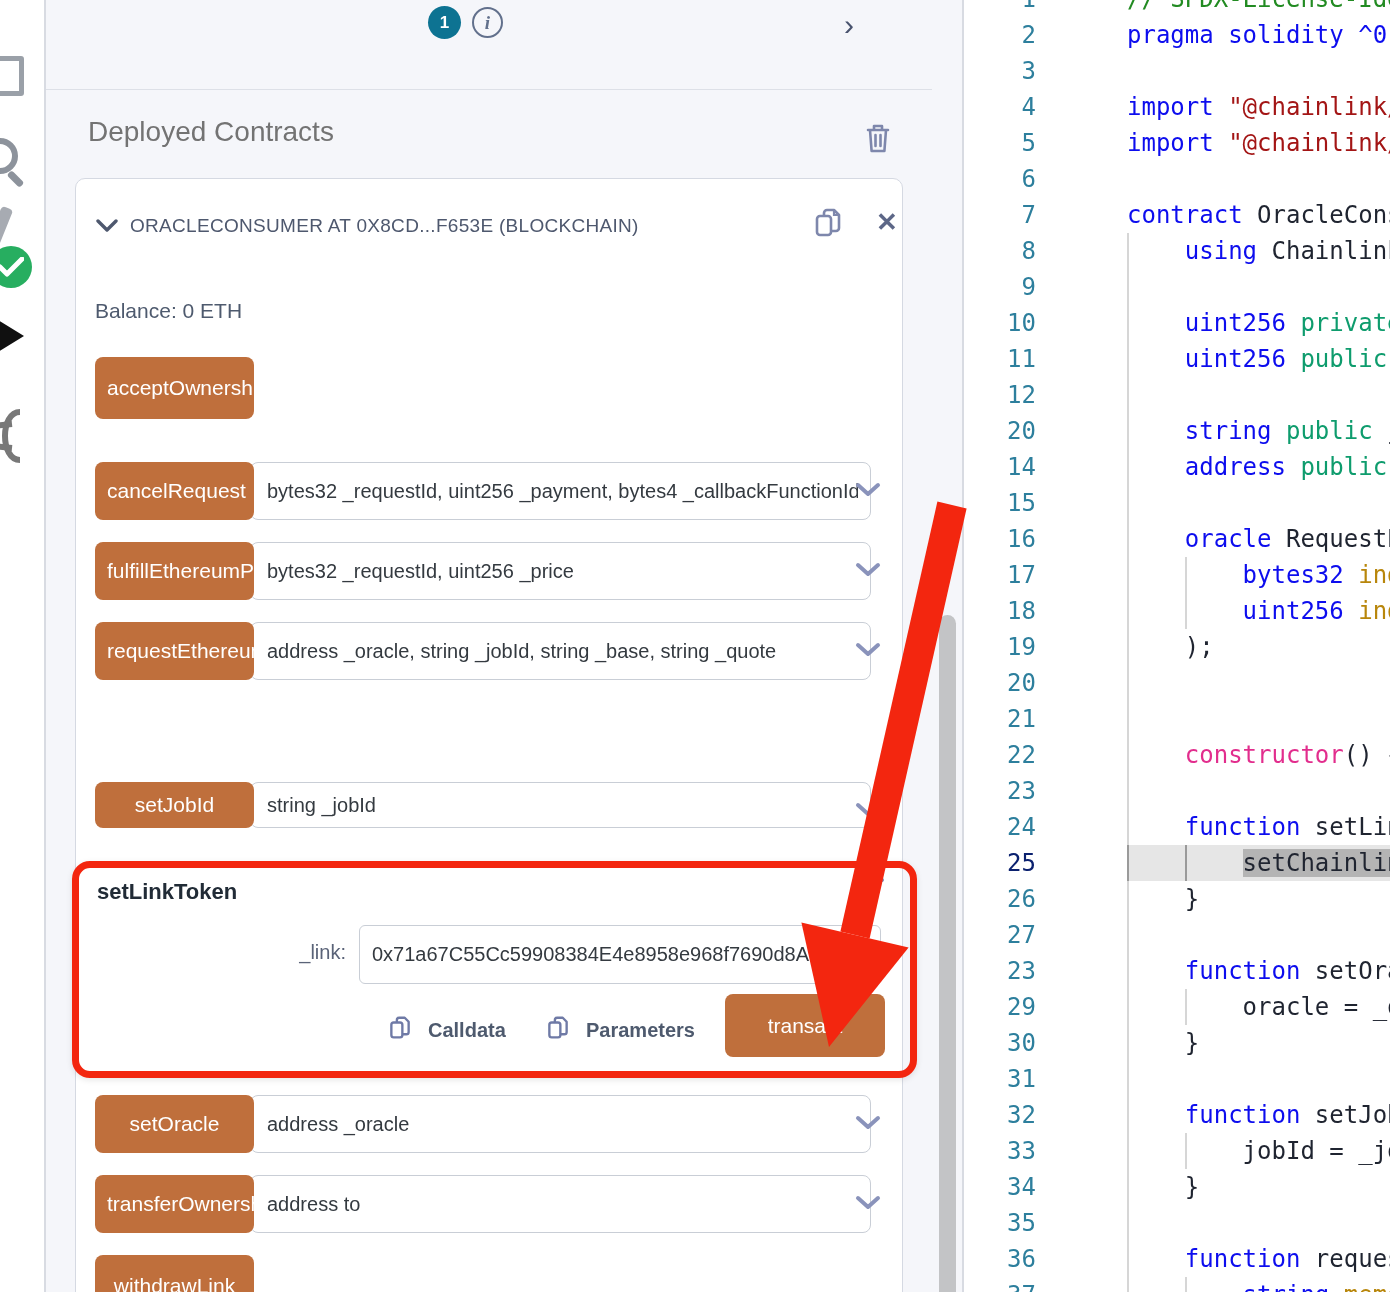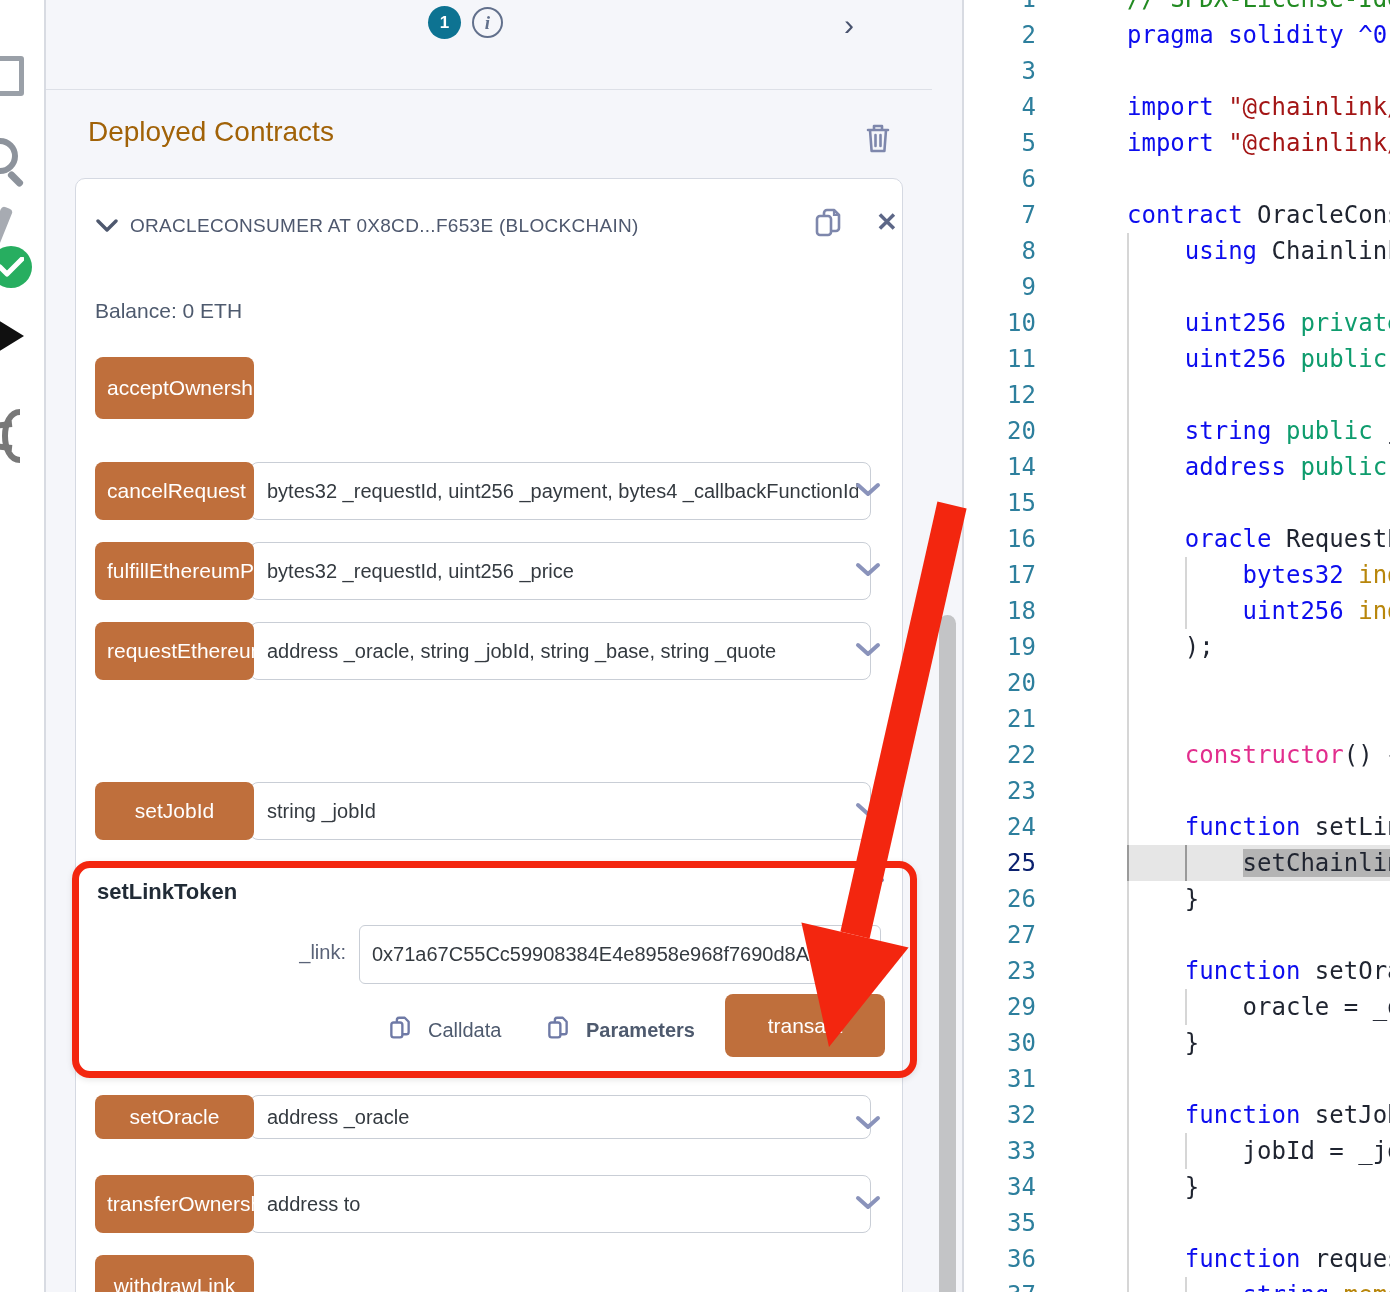--- a/index.html
+++ b/index.html
@@ -26,21 +26,21 @@
   
   #run-panel { position:absolute; left:46px; top:0; width:916px; height:1292px; background:#f5f6fa; }
   #tx-header { position:absolute; left:0; top:0; width:886px; height:90px; border-bottom:1px solid #dde0e7; }
   #tx-title { position:absolute; left:42px; top:6px; font-size:28px; color:#4e5a6e; }
   #tx-badge { position:absolute; left:382px; top:6px; width:33px; height:33px; border-radius:50%;
     background:#0d7392; color:#ffffff; font-size:17px; font-weight:bold; text-align:center; line-height:33px; }
   #tx-info { position:absolute; left:426px; top:7px; width:31px; height:31px; border-radius:50%;
     border:2px solid #62708c; color:#62708c; font-size:19px; text-align:center; line-height:28px;
     font-family:"Liberation Serif", serif; font-style:italic; font-weight:bold; }
   #tx-chevron { position:absolute; left:798px; top:8px; font-size:30px; color:#49536e; }
-  #deployed-title { position:absolute; left:42px; top:116px; font-size:28px; color:#a16207; }
+  #deployed-title { position:absolute; left:42px; top:116px; font-size:28px; color:#737373; }
   #trash-btn { position:absolute; left:818px; top:122px; width:28px; height:32px; }
   
   #contract-card {
     position:absolute; left:29px; top:178px; width:828px; height:1140px;
     background:#ffffff; border:1px solid #d5d9e2; border-radius:10px;
   }
   #card-header { position:absolute; left:0; top:28px; width:100%; height:40px; }
   #card-caret { position:absolute; left:20px; top:12px; }
   #card-title { position:absolute; left:54px; top:8px; width:640px; font-size:19px; color:#4e586e;
     letter-spacing:.3px; white-space:nowrap; overflow:hidden; }
@@ -68,21 +68,21 @@
   #expanded-collapse { position:absolute; left:783px; top:4px; width:26px; height:16px; transform:rotate(180deg); }
   #link-label { position:absolute; left:210px; top:78px; width:60px; text-align:right; font-size:20px; color:#5a6378; }
   #link-input {
     position:absolute; left:283px; top:62px; width:522px; height:59px;
     border:1px solid #c9ced6; border-radius:6px; background:#ffffff;
     font-family:"Liberation Sans", sans-serif; font-size:20px; color:#343a40; padding:0 12px; outline:none;
   }
   .mini-copy { position:absolute; top:152px; width:22px; height:26px; }
   #calldata-copy { left:313px; }
   #params-copy { left:471px; }
-  #calldata-label { position:absolute; left:352px; top:156px; font-size:20px; font-weight:normal; color:#4e5a6e; }
+  #calldata-label { position:absolute; left:352px; top:156px; font-size:20px; font-weight:bold; color:#4e5a6e; }
   #params-label { position:absolute; left:510px; top:156px; font-size:20px; font-weight:bold; color:#4e5a6e; }
   #transact-btn {
     position:absolute; left:649px; top:131px; width:160px; height:63px;
     background:#bf6f3c; color:#ffffff; border:none; border-radius:8px;
     font-family:"Liberation Sans", sans-serif; font-size:21px;
   }
   
   #panel-scrollbar {
     position:absolute; left:939px; top:615px; width:17px; height:700px;
     background:#c3c4c6; border-radius:9px; z-index:6;
@@ -229,30 +229,30 @@
         </div>
         <div class="fn-row" style="top: 443px; height: 58px;">
           <button class="fn-btn">requestEthereumPrice</button>
           <input class="fn-input" readonly="" value="address _oracle, string _jobId, string _base, string _quote" style="">
           <div class="fn-chev">
             <svg class="icon" width="26" height="16" viewBox="0 0 26 16">
               <polyline points="3,3 13,12 23,3" fill="none" stroke="#8a93bb" stroke-width="4" stroke-linecap="round" stroke-linejoin="round"></polyline>
             </svg>
           </div>
         </div>
-        <div class="fn-row" style="top: 603px; height: 58px;">
+        <div class="fn-row" style="top: 603px; height: 46px;">
           <button class="fn-btn">setJobId</button>
           <input class="fn-input" readonly="" value="string _jobId" style="">
           <div class="fn-chev">
             <svg class="icon" width="26" height="16" viewBox="0 0 26 16">
               <polyline points="3,3 13,12 23,3" fill="none" stroke="#8a93bb" stroke-width="4" stroke-linecap="round" stroke-linejoin="round"></polyline>
             </svg>
           </div>
         </div>
-        <div class="fn-row" style="top: 916px; height: 44px;">
+        <div class="fn-row" style="top: 916px; height: 58px;">
           <button class="fn-btn">setOracle</button>
           <input class="fn-input" readonly="" value="address _oracle" style="">
           <div class="fn-chev">
             <svg class="icon" width="26" height="16" viewBox="0 0 26 16">
               <polyline points="3,3 13,12 23,3" fill="none" stroke="#8a93bb" stroke-width="4" stroke-linecap="round" stroke-linejoin="round"></polyline>
             </svg>
           </div>
         </div>
         <div class="fn-row" style="top: 996px; height: 58px;">
           <button class="fn-btn">transferOwnership</button>

